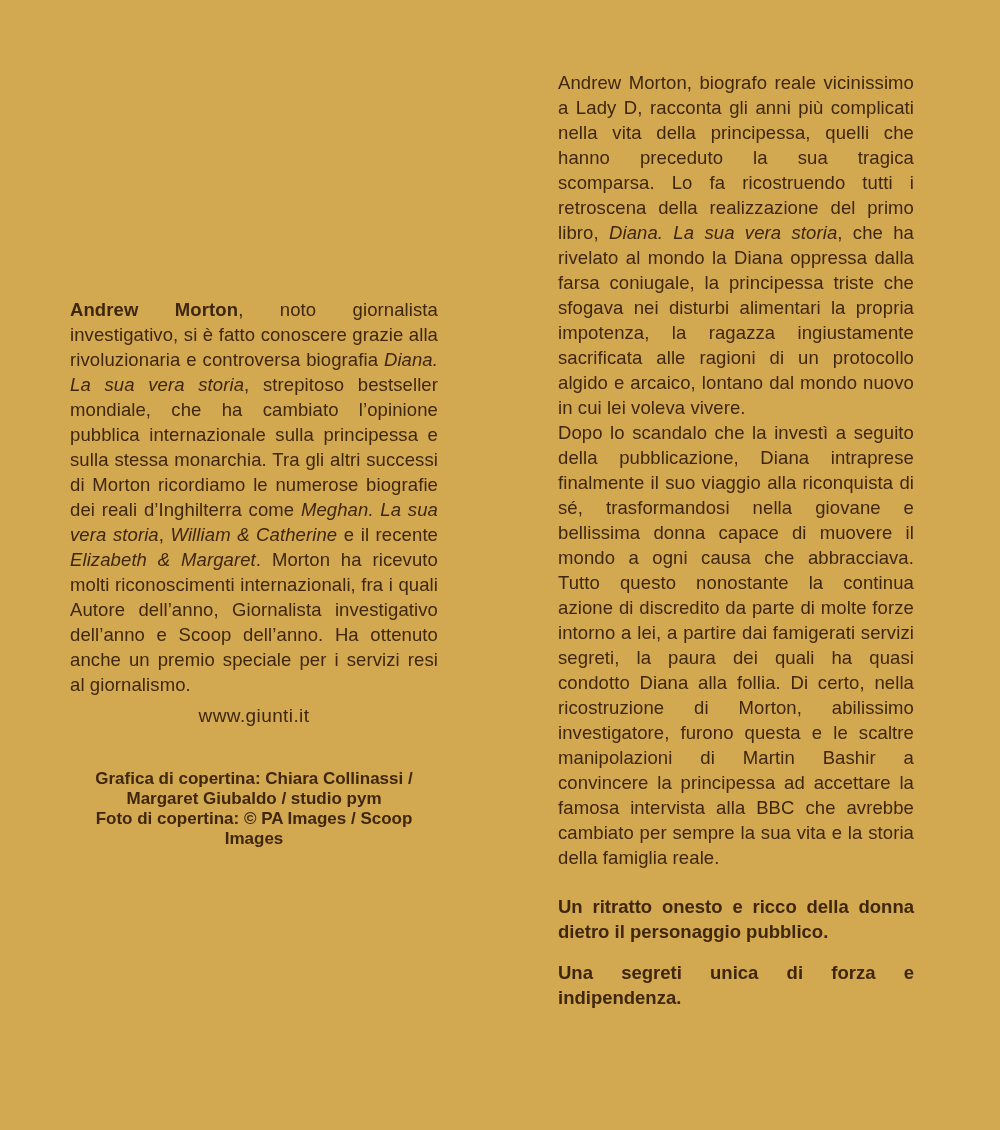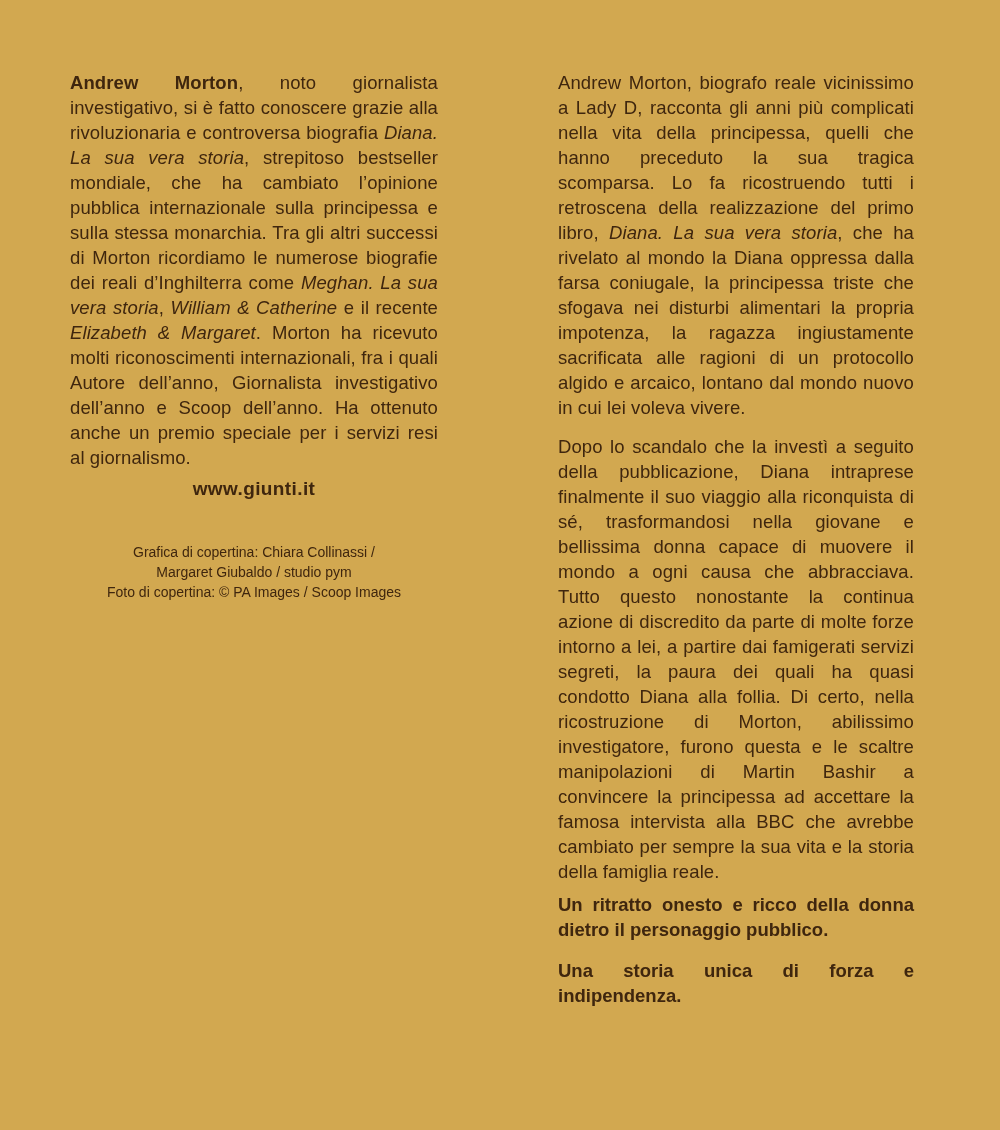--- a/index.html
+++ b/index.html
@@ -20,57 +20,58 @@
   .col {
     position: absolute;
     top: 70px;
   }
   .col.left {
     left: 70px;
     width: 368px;
     height: 1006px;
     display: flex;
     flex-direction: column;
-    justify-content: flex-start;
+    justify-content: center;
   }
   .col.right {
     left: 558px;
     width: 356px;
   }
   p { margin: 0; }
   .body-text {
     font-size: 18.5px;
     line-height: 25px;
     text-align: justify;
     letter-spacing: 0.1px;
   }
   .b { font-weight: bold; }
   .i { font-style: italic; }
-  .para2 { margin-top: 14px; }
+  .para2 { }
   .highlight {
     font-size: 18.5px;
     line-height: 25px;
     font-weight: bold;
     text-align: justify;
-    margin-top: 8px;
+    margin-top: 24px;
   }
   .highlight.h2 { margin-top: 16px; }
   .left-footer {
     text-align: center;
   }
   .website {
     font-size: 19px;
-    font-weight: bold;
+    font-weight: normal;
     letter-spacing: 0.4px;
     margin-top: 8px;
   }
   .credits {
     margin-top: 42px;
-    font-size: 14px;
+    font-size: 17px;
     line-height: 20px;
+    font-weight: bold;
   }
 </style>
 </head>
 <body>
 
 <div class="col left">
   <p class="body-text"><span class="b">Andrew Morton</span><span>, noto giornalista investigativo, si è fatto conoscere grazie alla rivoluzionaria e controversa biografia </span><span class="i">Diana. La sua vera storia</span><span>, strepitoso bestseller mondiale, che ha cambiato l’opinione pubblica internazionale sulla principessa e sulla stessa monarchia. Tra gli altri successi di Morton ricordiamo le numerose biografie dei reali d’Inghilterra come </span><span class="i">Meghan. La sua vera storia</span><span>, </span><span class="i">William &amp; Catherine</span><span> e il recente </span><span class="i">Elizabeth &amp; Margaret</span><span>. Morton ha ricevuto molti riconoscimenti internazionali, fra i quali Autore dell’anno, Giornalista investigativo dell’anno e Scoop dell’anno. Ha ottenuto anche un premio speciale per i servizi resi al giornalismo.</span></p>
 
   <div class="left-footer">
     <div class="website">www.giunti.it</div>
@@ -79,14 +80,14 @@
       <div class="credit-line">Margaret Giubaldo / studio pym</div>
       <div class="credit-line">Foto di copertina: © PA Images / Scoop Images</div>
     </div>
   </div>
 </div>
 
 <div class="col right">
   <p class="body-text"><span>Andrew Morton, biografo reale vicinissimo a Lady D, racconta gli anni più complicati nella vita della principessa, quelli che hanno preceduto la sua tragica scomparsa. Lo fa ricostruendo tutti i retroscena della realizzazione del primo libro, </span><span class="i">Diana. La sua vera storia</span><span>, che ha rivelato al mondo la Diana oppressa dalla farsa coniugale, la principessa triste che sfogava nei disturbi alimentari la propria impotenza, la ragazza ingiustamente sacrificata alle ragioni di un protocollo algido e arcaico, lontano dal mondo nuovo in cui lei voleva vivere.</span></p>
   <p class="body-text para2">Dopo lo scandalo che la investì a seguito della pubblicazione, Diana intraprese finalmente il suo viaggio alla riconquista di sé, trasformandosi nella giovane e bellissima donna capace di muovere il mondo a ogni causa che abbracciava. Tutto questo nonostante la continua azione di discredito da parte di molte forze intorno a lei, a partire dai famigerati servizi segreti, la paura dei quali ha quasi condotto Diana alla follia. Di certo, nella ricostruzione di Morton, abilissimo investigatore, furono questa e le scaltre manipolazioni di Martin Bashir a convincere la principessa ad accettare la famosa intervista alla BBC che avrebbe cambiato per sempre la sua vita e la storia della famiglia reale.</p>
   <p class="highlight">Un ritratto onesto e ricco della donna dietro il personaggio pubblico.</p>
-  <p class="highlight h2">Una storia unica di forza e indipendenza.</p>
+  <p class="highlight h2">Una segreti unica di forza e indipendenza.</p>
 </div>
 
 </body></html>

